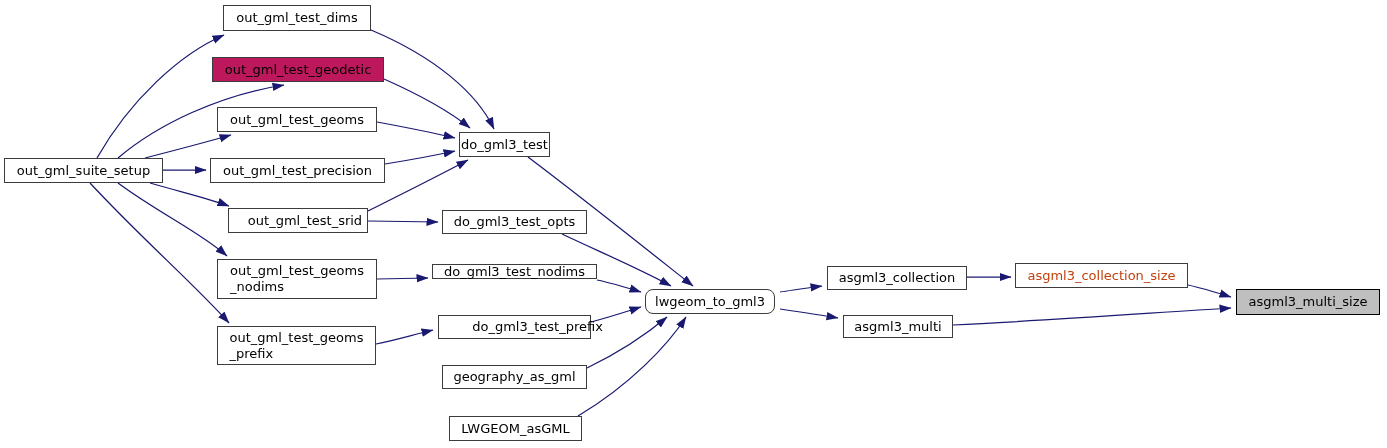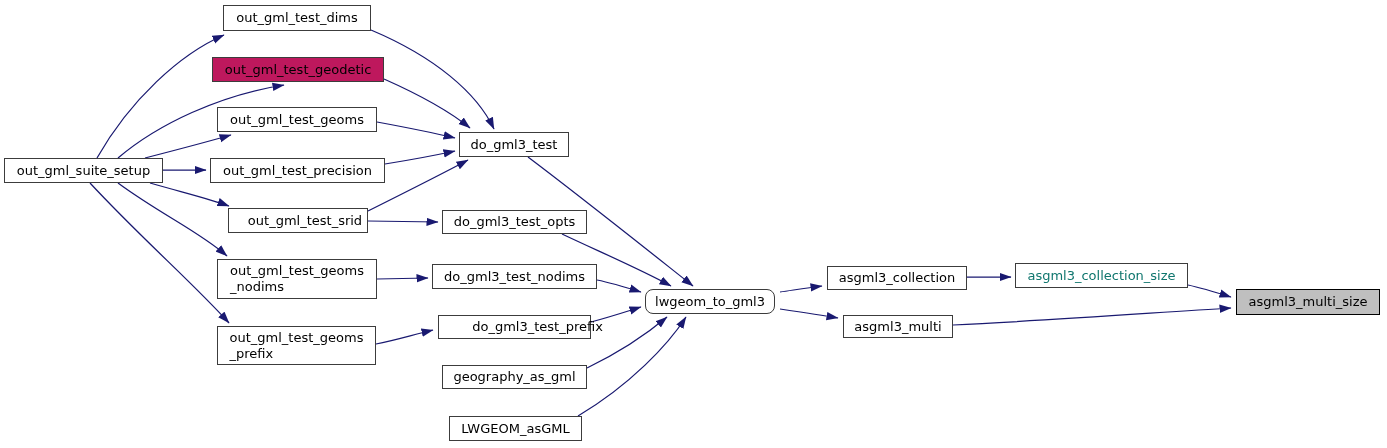--- a/index.html
+++ b/index.html
@@ -92,25 +92,25 @@
       <div class="node" style="left: 4px; top: 158px; width: 159px; height: 25px; background: rgb(255, 255, 255); border-color: rgb(60, 60, 60); color: rgb(0, 0, 0);">out_gml_suite_setup</div>
       <div class="node" style="left: 223px; top: 5px; width: 148px; height: 26px; background: rgb(255, 255, 255); border-color: rgb(60, 60, 60); color: rgb(0, 0, 0);">out_gml_test_dims</div>
       <div class="node" style="left: 212px; top: 57px; width: 172px; height: 25px; background: #be185d; border-color: rgb(60, 60, 60); color: rgb(0, 0, 0);">out_gml_test_geodetic</div>
       <div class="node" style="left: 217px; top: 107px; width: 160px; height: 25px; background: rgb(255, 255, 255); border-color: rgb(60, 60, 60); color: rgb(0, 0, 0);">out_gml_test_geoms</div>
       <div class="node" style="left: 210px; top: 158px; width: 175px; height: 25px; background: rgb(255, 255, 255); border-color: rgb(60, 60, 60); color: rgb(0, 0, 0);">out_gml_test_precision</div>
       <div class="node" style="left: 228px; top: 208px; width: 140px; height: 25px; background: rgb(255, 255, 255); border-color: rgb(60, 60, 60); color: rgb(0, 0, 0); padding-left: 14px;">out_gml_test_srid</div>
       <div class="node" style="left: 217px; top: 259px; width: 160px; height: 40px; background: rgb(255, 255, 255); border-color: rgb(60, 60, 60); color: rgb(0, 0, 0);">out_gml_test_geoms
 _nodims</div>
       <div class="node" style="left: 217px; top: 326px; width: 159px; height: 39px; background: rgb(255, 255, 255); border-color: rgb(60, 60, 60); color: rgb(0, 0, 0);">out_gml_test_geoms
 _prefix</div>
-      <div class="node" style="left: 459px; top: 132px; width: 110px; height: 25px; background: rgb(255, 255, 255); border-color: rgb(60, 60, 60); color: rgb(0, 0, 0);">do_gml3_test</div>
+      <div class="node" style="left: 459px; top: 132px; width: 91px; height: 25px; background: rgb(255, 255, 255); border-color: rgb(60, 60, 60); color: rgb(0, 0, 0);">do_gml3_test</div>
       <div class="node" style="left: 442px; top: 210px; width: 145px; height: 24px; background: rgb(255, 255, 255); border-color: rgb(60, 60, 60); color: rgb(0, 0, 0);">do_gml3_test_opts</div>
-      <div class="node" style="left: 432px; top: 264px; width: 165px; height: 25px; background: rgb(255, 255, 255); border-color: rgb(60, 60, 60); color: rgb(0, 0, 0);">do_gml3_test_nodims</div>
+      <div class="node" style="left: 432px; top: 264px; width: 165px; height: 15px; background: rgb(255, 255, 255); border-color: rgb(60, 60, 60); color: rgb(0, 0, 0);">do_gml3_test_nodims</div>
       <div class="node" style="left: 438px; top: 315px; width: 153px; height: 24px; background: rgb(255, 255, 255); border-color: rgb(60, 60, 60); color: rgb(0, 0, 0); padding-left: 46px;">do_gml3_test_prefix</div>
       <div class="node" style="left: 442px; top: 365px; width: 145px; height: 24px; background: rgb(255, 255, 255); border-color: rgb(60, 60, 60); color: rgb(0, 0, 0);">geography_as_gml</div>
       <div class="node" style="left: 449px; top: 416px; width: 133px; height: 25px; background: rgb(255, 255, 255); border-color: rgb(60, 60, 60); color: rgb(0, 0, 0);">LWGEOM_asGML</div>
       <div class="node" style="left: 645px; top: 289px; width: 130px; height: 25px; background: rgb(255, 255, 255); border-color: rgb(60, 60, 60); color: rgb(0, 0, 0); border-radius: 8px;">lwgeom_to_gml3</div>
       <div class="node" style="left: 827px; top: 266px; width: 140px; height: 24px; background: rgb(255, 255, 255); border-color: rgb(60, 60, 60); color: rgb(0, 0, 0);">asgml3_collection</div>
-      <div class="node" style="left: 1015px; top: 263px; width: 173px; height: 25px; background: rgb(255, 255, 255); border-color: rgb(60, 60, 60); color: #0f766e;">asgml3_collection_size</div>
+      <div class="node" style="left: 1015px; top: 263px; width: 173px; height: 25px; background: rgb(255, 255, 255); border-color: rgb(60, 60, 60); color: #c2410c;">asgml3_collection_size</div>
       <div class="node" style="left: 843px; top: 315px; width: 110px; height: 23px; background: rgb(255, 255, 255); border-color: rgb(60, 60, 60); color: rgb(0, 0, 0);">asgml3_multi</div>
       <div class="node highlight" style="left: 1236px; top: 289px; width: 144px; height: 26px; background: rgb(191, 191, 191); border-color: rgb(0, 0, 0); color: rgb(0, 0, 0);">asgml3_multi_size</div>
     </div>
 </div>
 
 </body></html>

